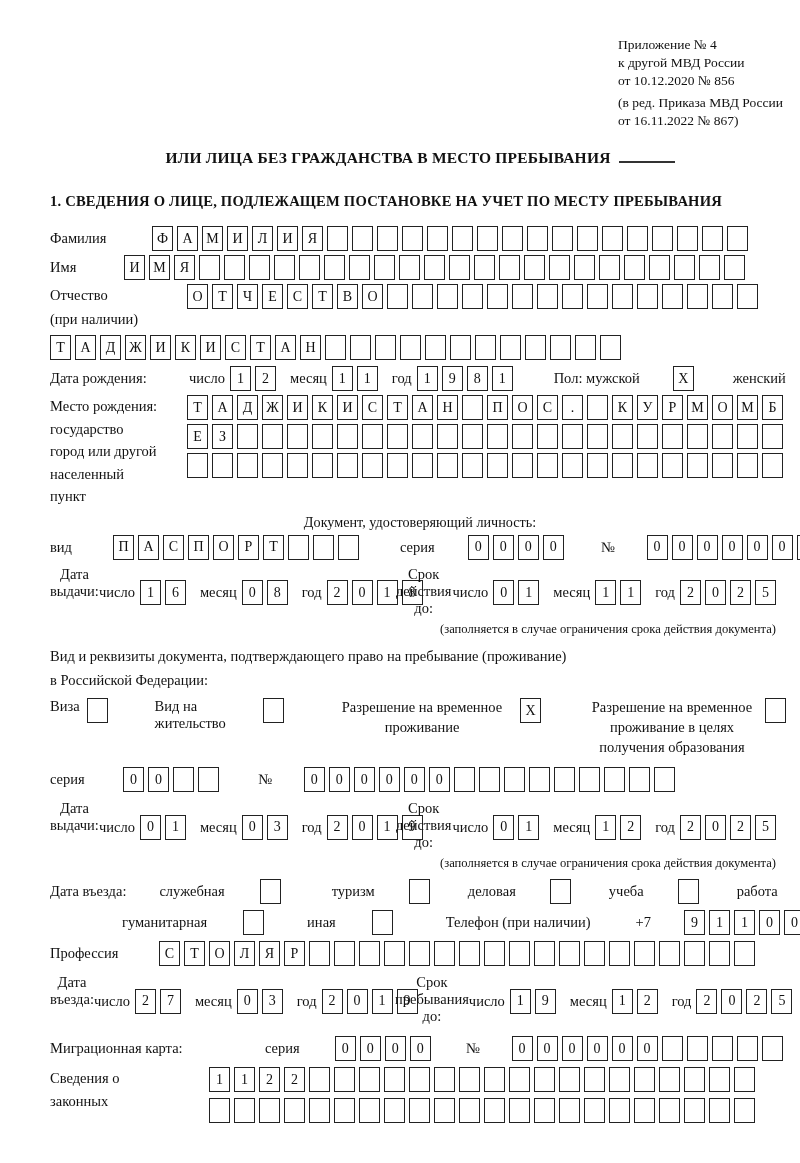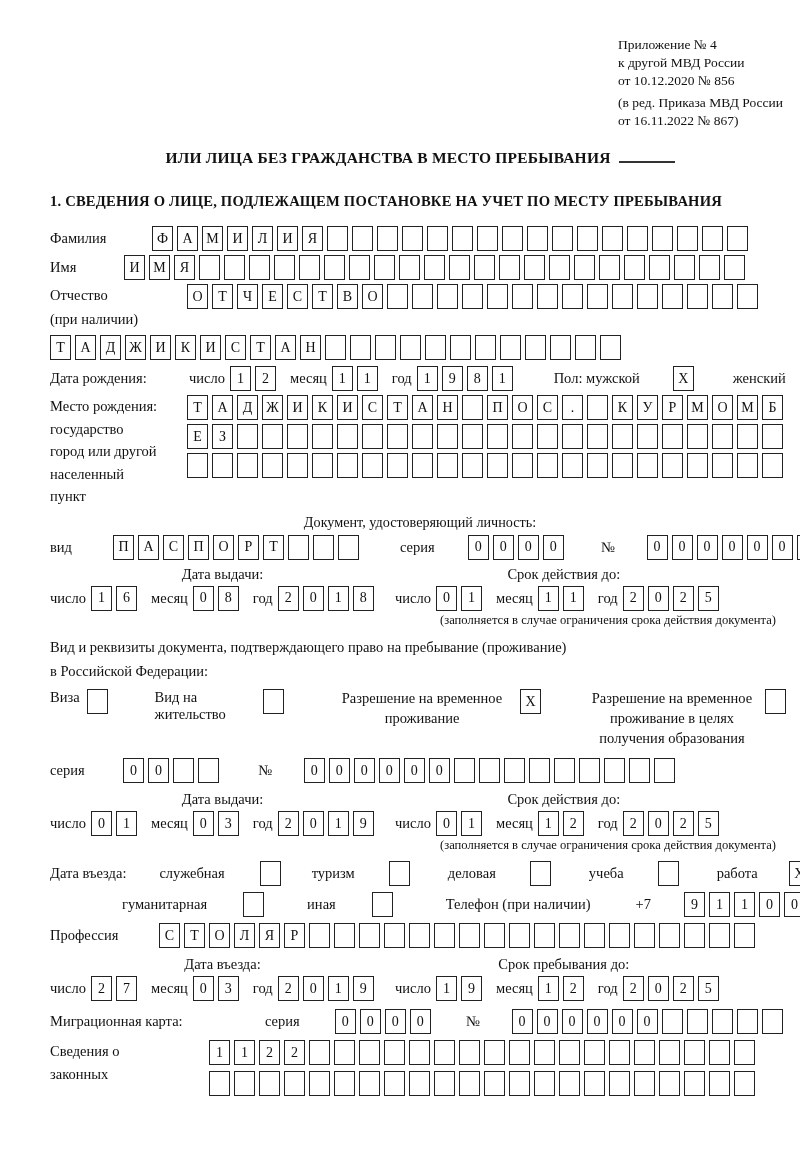--- a/index.html
+++ b/index.html
@@ -31,21 +31,21 @@
     display: inline-flex; align-items: center; justify-content: center;
     font-size: 14px; flex: none; background: #fff;
   }
   .cellrows .cells { margin-bottom: 4px; }
 
   .dg { display: inline-flex; align-items: center; }
   .dg .lbl { margin-right: 5px; }
   .dg .cells { margin-right: 10px; }
 
   .pair { display: flex; margin-top: 10px; }
-  .pair .col { display: flex; flex-direction: column; }
+  .pair .col { display: flex; flex-direction: row; }
   .pair .col .cap { font-size: 14.5px; text-align: center; margin-bottom: 3px; }
   .note { font-size: 12.6px; text-align: right; margin-top: 2px; padding-right: 14px; }
 
   .opt { display: flex; align-items: flex-start; }
   .opt .txt { font-size: 14.5px; margin-right: 7px; }
   .opt .txt.c { text-align: center; line-height: 1.35; }
   .doc-heading { text-align: center; font-weight: normal; font-size: 14.2px; margin: 6px 0 4px 0; }
   .intro { font-size: 14.5px; line-height: 1.65; margin-top: 8px; }
 </style>
 </head>
@@ -503,21 +503,21 @@
     </div>
   </div>
   <div class="note">(заполняется в случае ограничения срока действия документа)</div>
 
   <div class="row" style="margin-top:8px">
     <span class="lbl">Дата въезда:</span>
     <span class="lbl" style="margin-left:6px">служебная</span>
     <span class="cells" style="margin-left:8px">
         <span class="cell"></span>
       </span>
-    <span class="lbl" style="margin-left:0">туризм</span>
+    <span class="lbl" style="margin-left:20px">туризм</span>
     <span class="cells" style="margin-left:7px">
         <span class="cell"></span>
       </span>
     <span class="lbl" style="margin-left:7px">деловая</span>
     <span class="cells" style="margin-left:7px">
         <span class="cell"></span>
       </span>
     <span class="lbl" style="margin-left:7px">учеба</span>
     <span class="cells" style="margin-left:7px">
         <span class="cell"></span>

